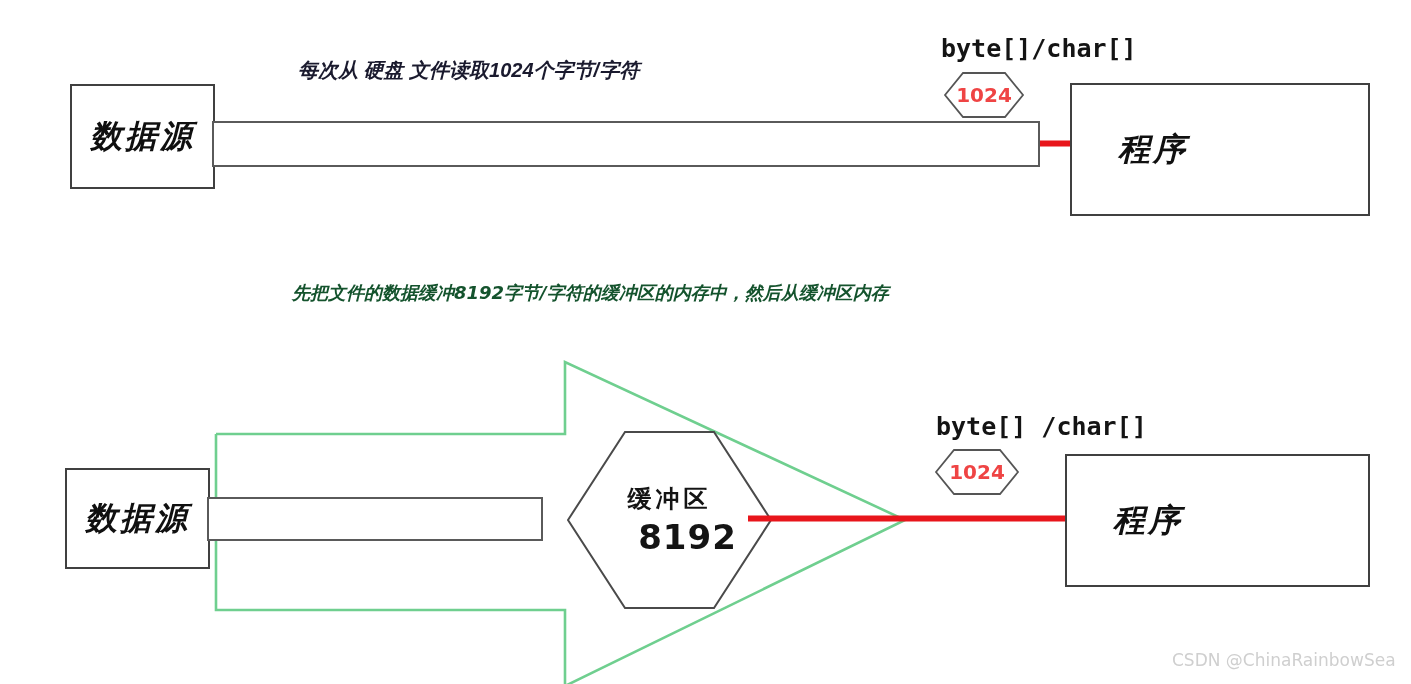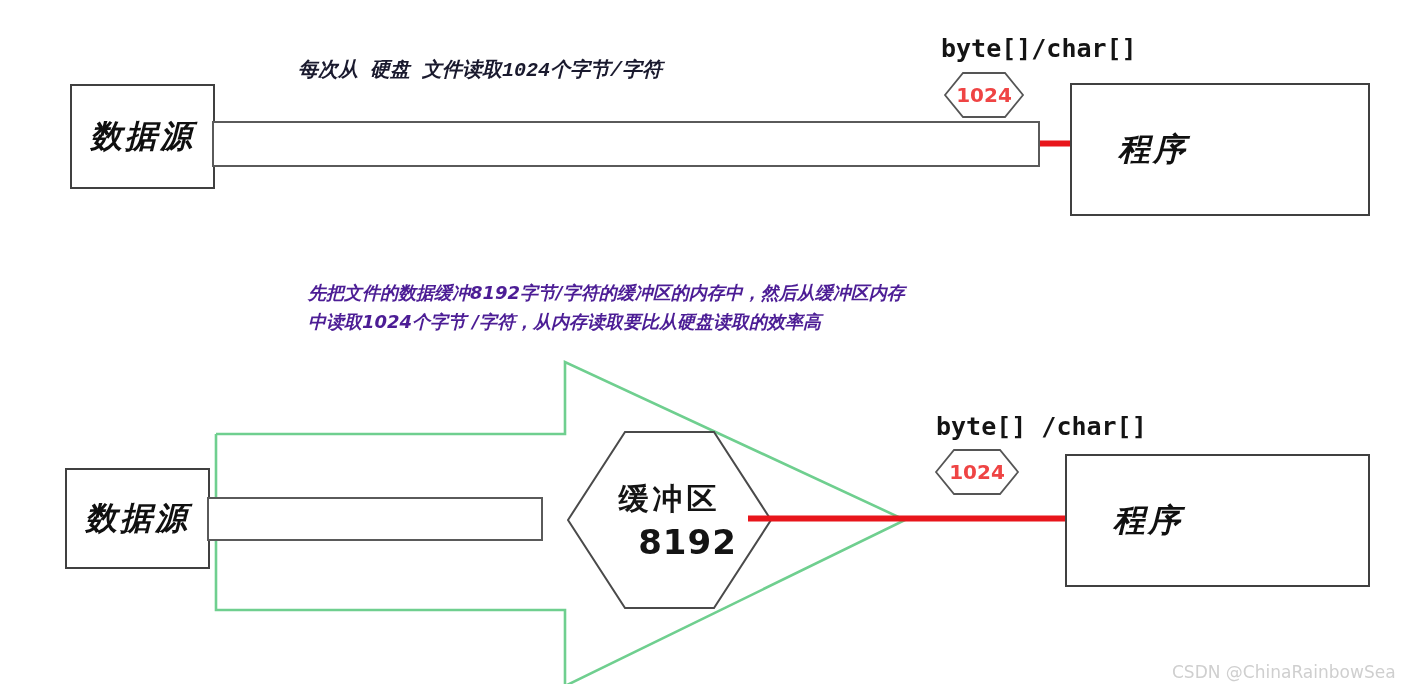--- a/index.html
+++ b/index.html
@@ -44,34 +44,33 @@
     white-space: nowrap;
   }
   .pipe-box {
     box-sizing: border-box;
     border: 2px solid #5a5a5a;
     background: #ffffff;
   }
 
   
   .annot {
-    font-family: Liberation Mono, monospace;
+    font-family: Liberation Sans, sans-serif;
     font-weight: bold;
     font-style: italic;
     color: #1a1a2e;
     white-space: nowrap;
     line-height: 1.55;
   }
   .annot-block {
     font-family: "DejaVu Sans", "Liberation Sans", sans-serif;
     font-weight: bold;
     font-style: italic;
-    color: #4c1d95;
+    color: #14532d;
     line-height: 1.6;
-    margin-left: 16px;
   }
   .annot-block div { white-space: nowrap; }
 
   .code-label {
     font-family: "DejaVu Sans Mono", "Liberation Mono", monospace;
     font-weight: bold;
     font-size: 25px;
     color: #141414;
     white-space: nowrap;
     letter-spacing: 0px;
@@ -97,21 +96,21 @@
     width: 100%; height: 100%;
     display: flex;
     flex-direction: column;
     align-items: center;
     justify-content: center;
     font-family: "DejaVu Sans", "Liberation Sans", sans-serif;
     color: #141414;
   }
   .bighex-text .l1 {
     font-weight: bold;
-    font-size: 30px;
+    font-size: 24px;
     letter-spacing: 4px;
     margin-bottom: 2px;
   }
   .bighex-text .l2 {
     font-weight: bold;
     font-size: 34px;
     letter-spacing: 1px;
     margin-left: 36px;
   }
 
@@ -162,21 +161,20 @@
   </div>
 
   <div class="pipe-box abs" style="left:212px; top:121px; width:828px; height:46px;"></div>
 
   <div class="node-box abs" style="left:1070px; top:83px; width:300px; height:133px; padding-left:46px;">
     <span class="node-label" style="font-size:32px;">程序</span>
   </div>
 
   <div class="annot-block abs" style="left:292px; top:279px; font-size:18px;">
     <div>先把文件的数据缓冲8192字节/字符的缓冲区的内存中，然后从缓冲区内存</div>
-    <div>中读取1024个字节 /字符，从内存读取要比从硬盘读取的效率高</div>
   </div>
 
   <div class="node-box abs" style="left:65px; top:468px; width:145px; height:101px; justify-content:center;">
     <span class="node-label" style="font-size:32px;">数据源</span>
   </div>
 
   <div class="pipe-box abs" style="left:207px; top:497px; width:336px; height:44px;"></div>
 
   <div class="hex-wrap" style="left:568px; top:432px; width:203px; height:176px;">
     <div class="bighex-text">
@@ -188,15 +186,15 @@
   <div class="code-label abs" style="left:936px; top:412px;">byte[] /char[]</div>
 
   <div class="hex-wrap" style="left:936px; top:450px; width:82px; height:44px;">
     <div class="hex-num">1024</div>
   </div>
 
   <div class="node-box abs" style="left:1065px; top:454px; width:305px; height:133px; padding-left:46px;">
     <span class="node-label" style="font-size:32px;">程序</span>
   </div>
 
-  <div class="watermark" style="left:1172px; top:650px;margin-top:12px;">CSDN @ChinaRainbowSea</div>
+  <div class="watermark" style="left:1172px; top:650px;">CSDN @ChinaRainbowSea</div>
 
 </div>
 
 </body></html>

